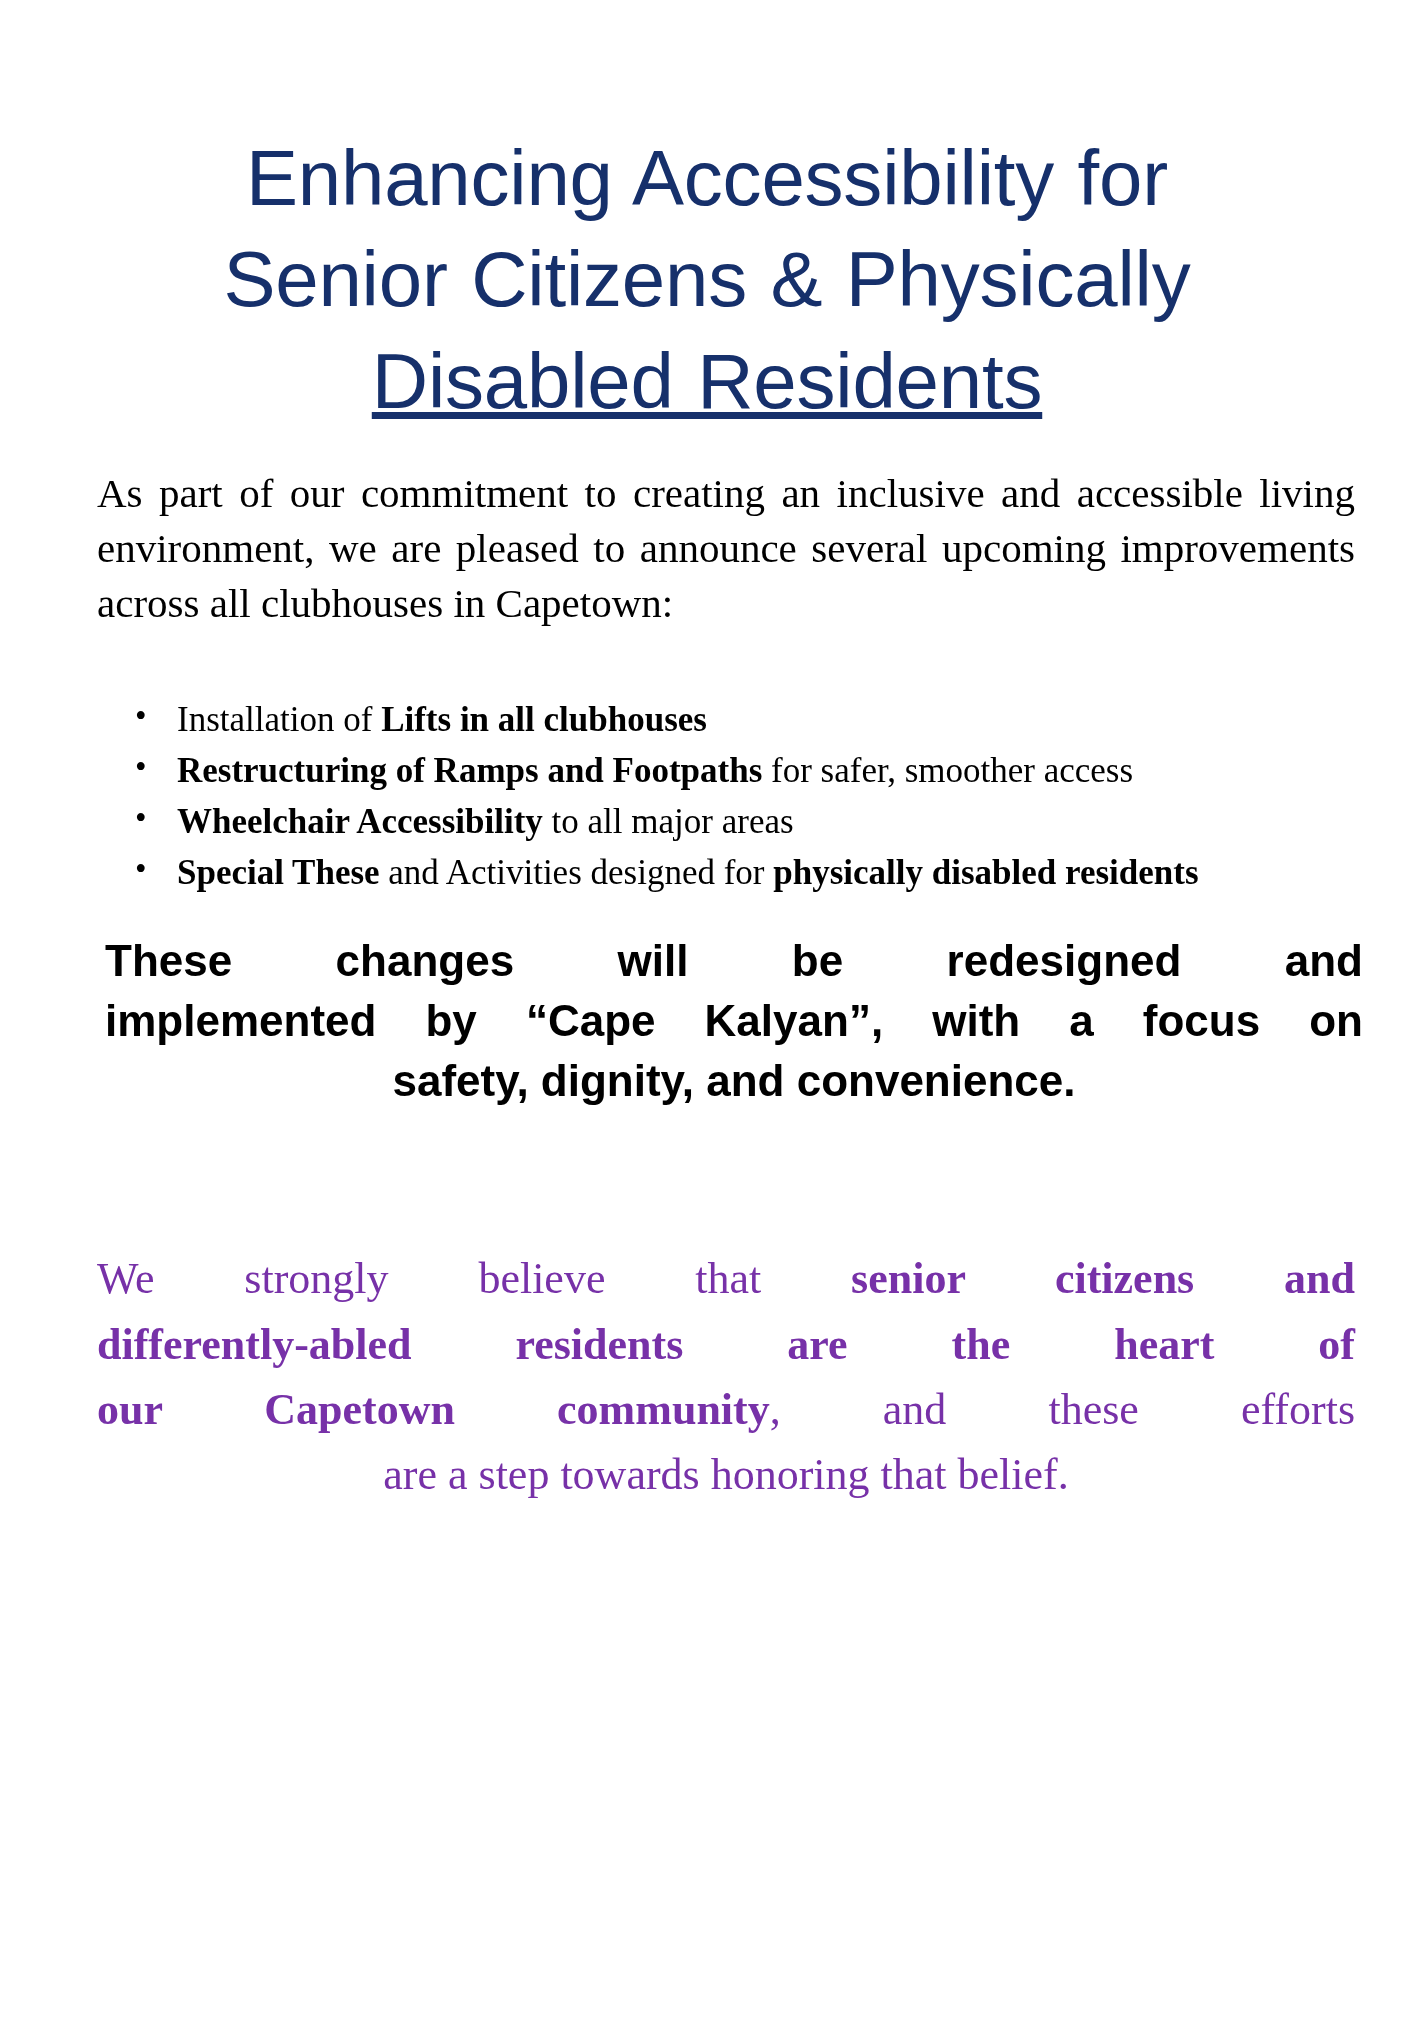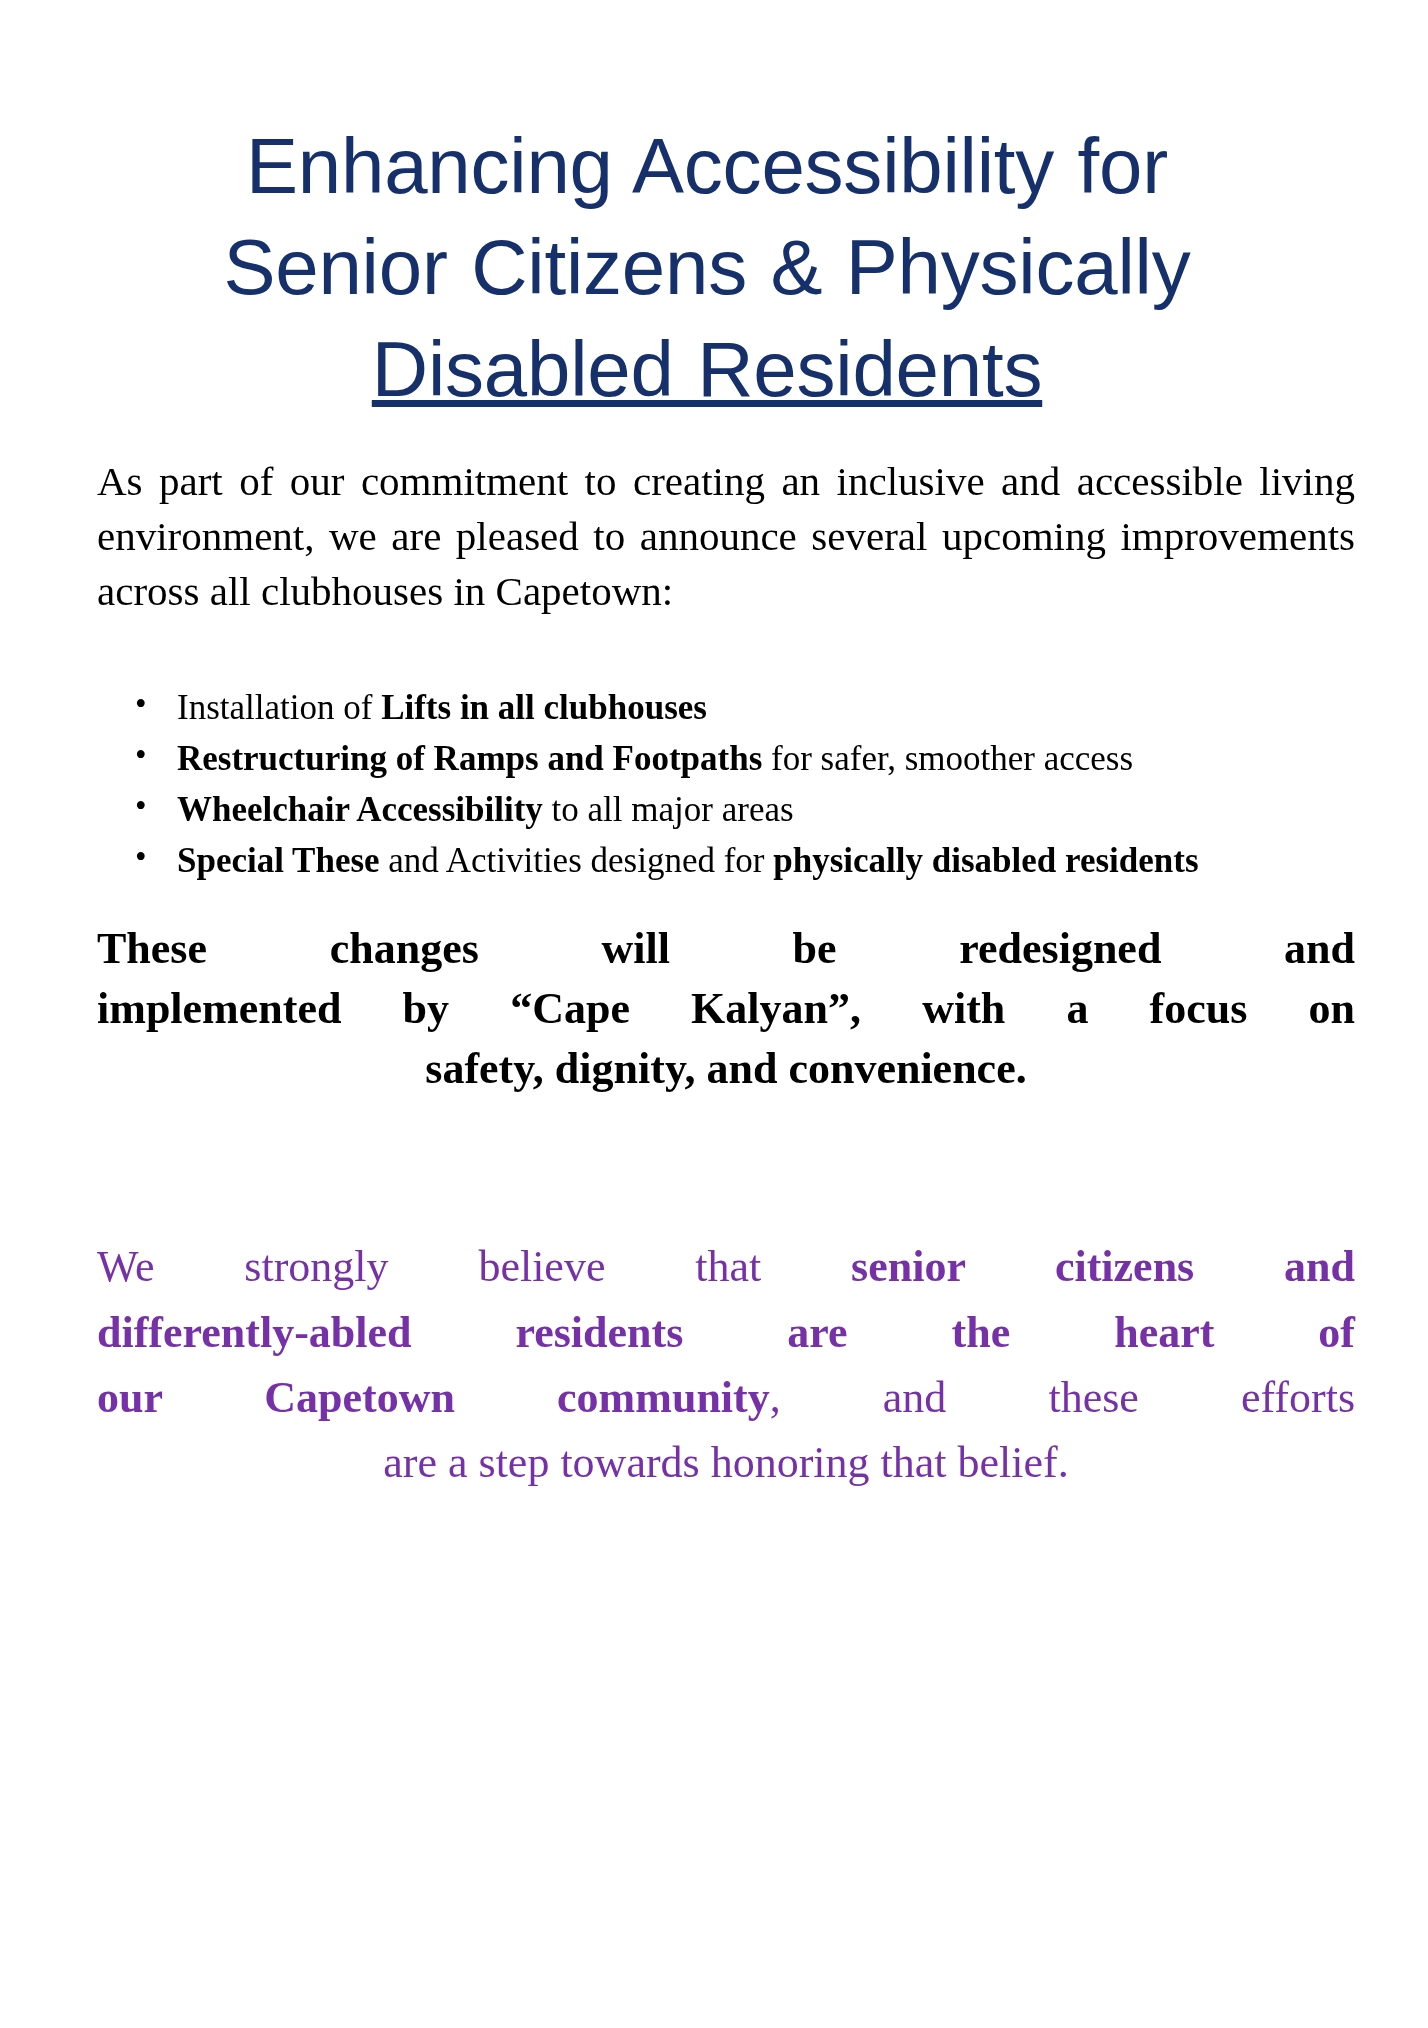--- a/index.html
+++ b/index.html
@@ -12,21 +12,21 @@
     width: 1428px;
     height: 2028px;
     position: relative;
     overflow: hidden;
     font-family: "Liberation Serif", "DejaVu Serif", serif;
     color: #000000;
   }
 
   .page {
     position: absolute;
-    left: 0; top: 4px;
+    left: 0; top: 16px;
     width: 1428px;
     height: 1816px;
     box-sizing: border-box;
     padding: 4px;
   }
 
   .content {
     position: absolute;
     left: 97px;
     top: 0;
@@ -92,25 +92,25 @@
     line-height: 1.40;
     color: #000000;
   }
   ul.improvements > li b,
   ul.improvements > li strong {
     font-weight: 700;
   }
 
   
   .emphasis {
-    margin: 0;
+    margin: 8px;
     padding: 0;
     margin-top: 34px;
     width: 1258px;
-    font-family: Liberation Serif, serif;
+    font-family: Liberation Sans, sans-serif;
     font-weight: 700;
     font-size: 44px;
     line-height: 1.36;
     text-align: justify;
     text-justify: inter-word;
     color: #000000;
   }
 
   
   .closing {

